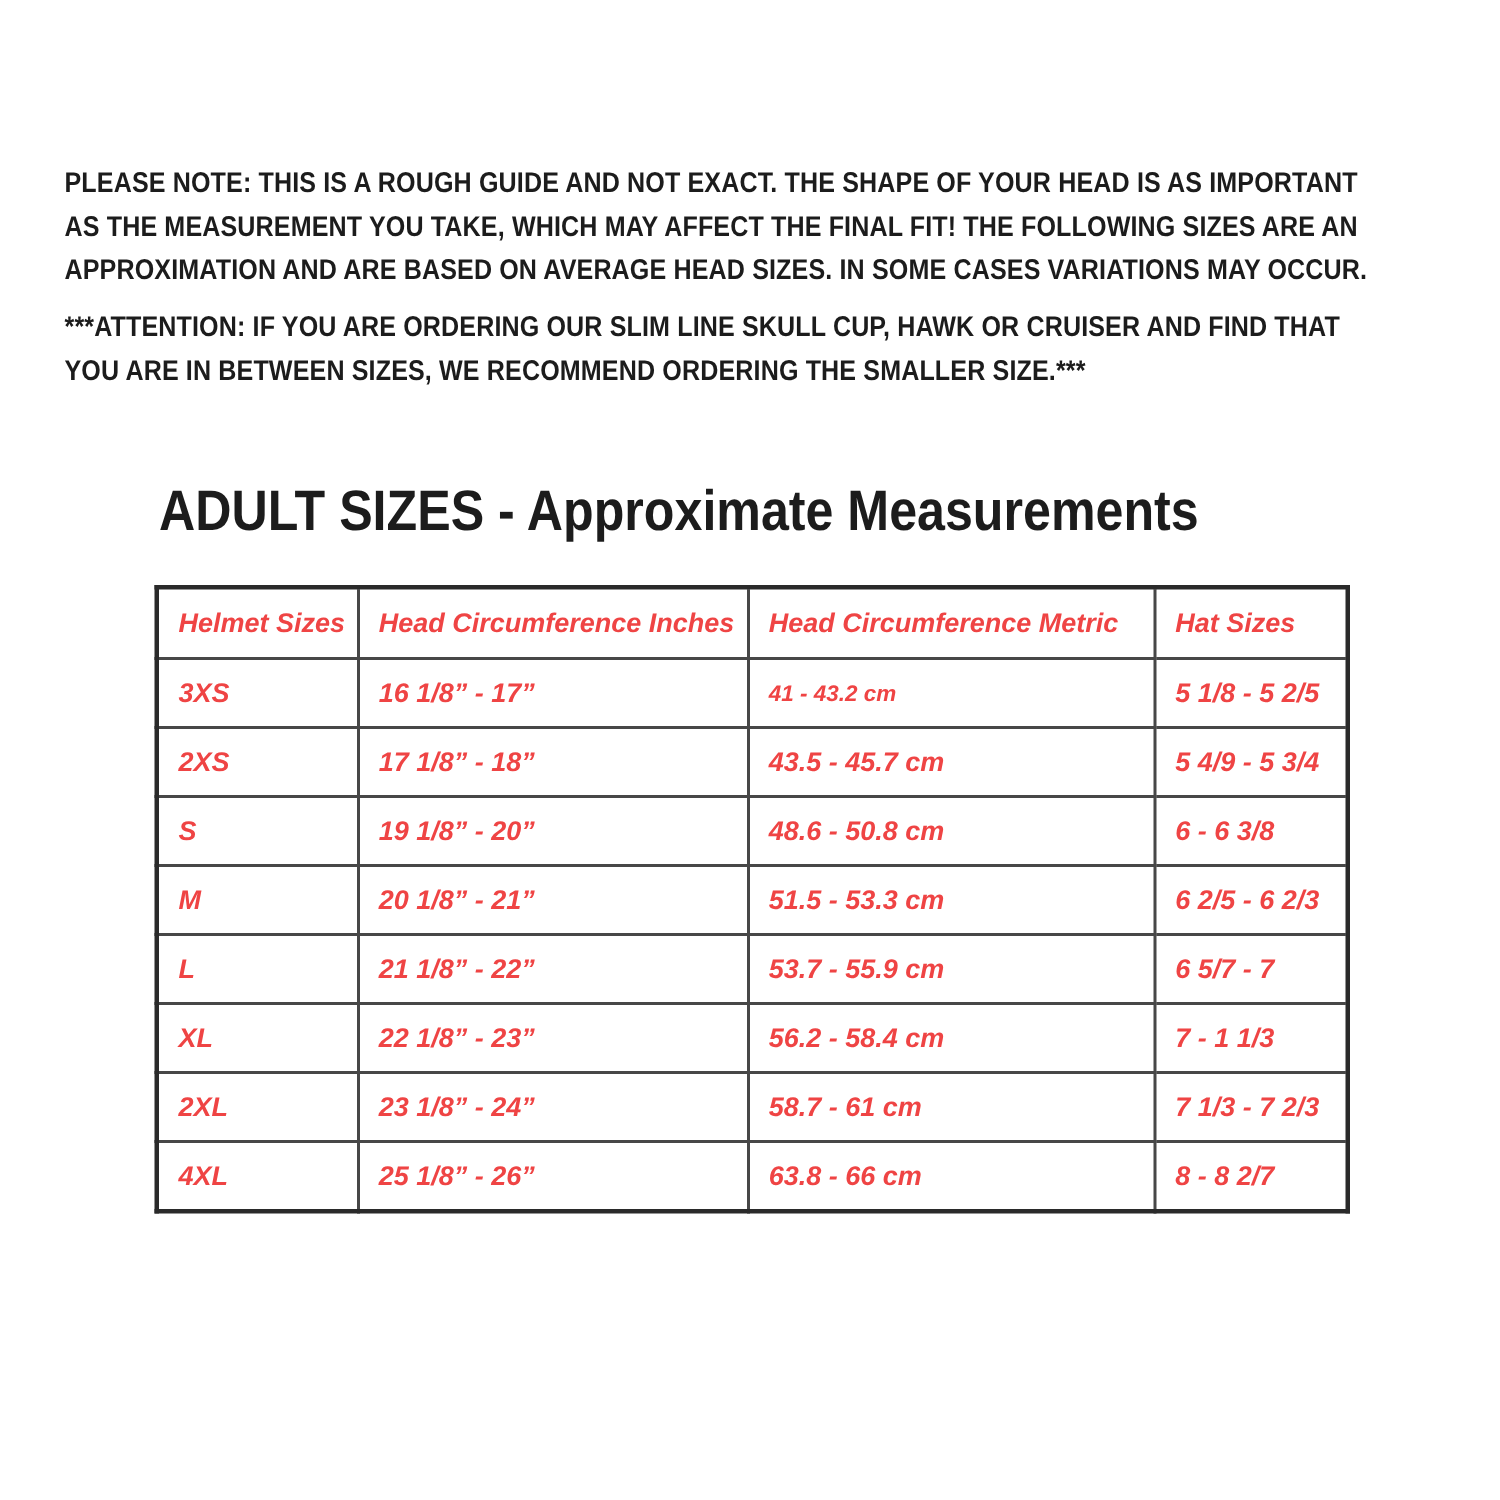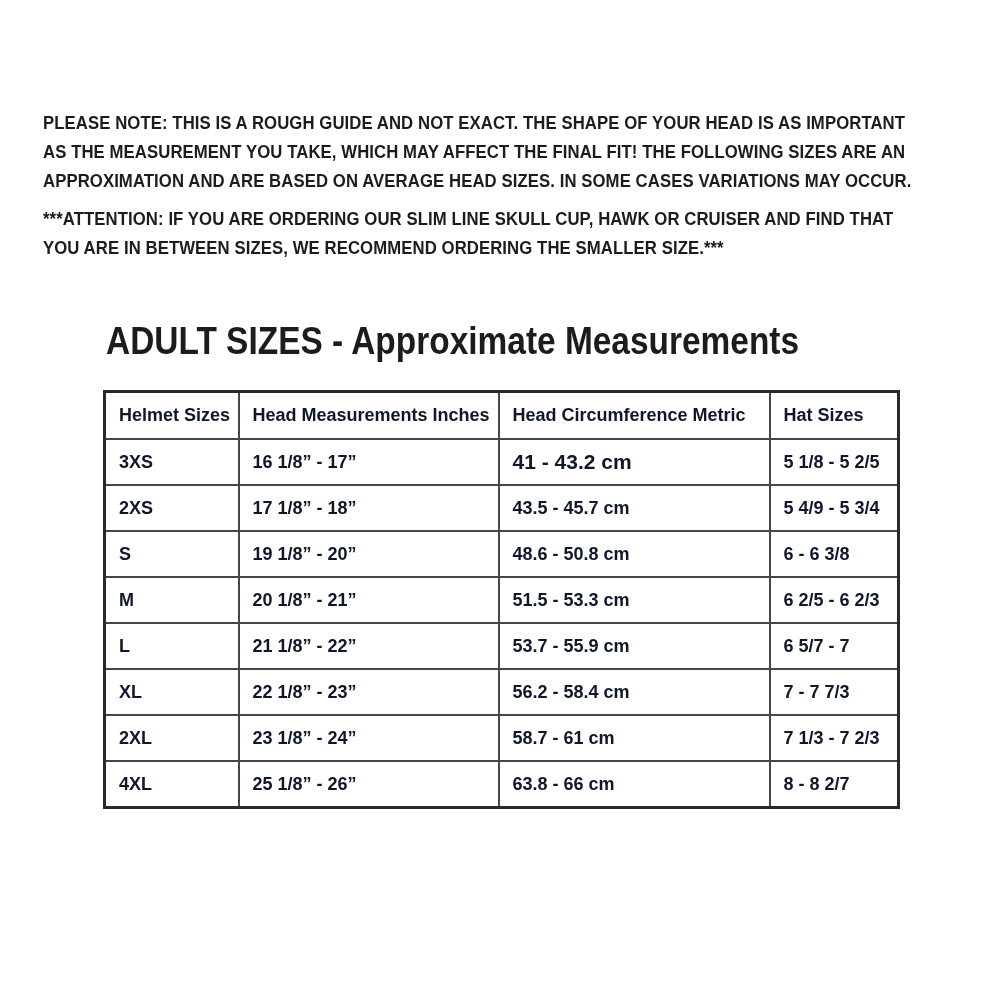--- a/index.html
+++ b/index.html
@@ -57,27 +57,28 @@
   .size-chart col.c3 { width: 271px; }
   .size-chart col.c4 { width: 129px; }
 
   .size-chart th, .size-chart td {
     border: 2px solid #474747;
     text-align: left;
     vertical-align: middle;
     padding: 0 4px 0 13px;
     font-size: 18px;
     font-weight: bold;
-    color: #0f172a;
+    color: #ef4444;
     overflow: hidden;
     white-space: nowrap;
+    font-style: italic;
   }
   .size-chart th { height: 45px; font-size: 18px; }
   .size-chart td { height: 44px; border-radius: 16px; }
-  .size-chart td.emph { font-size: 21px; }
+  .size-chart td.emph { font-size: 15px; }
 </style>
 </head>
 <body>
 
 <div class="page">
 
   <p class="note note-please">PLEASE NOTE: THIS IS A ROUGH GUIDE AND NOT EXACT. THE SHAPE OF YOUR HEAD IS AS IMPORTANT
 AS THE MEASUREMENT YOU TAKE, WHICH MAY AFFECT THE FINAL FIT! THE FOLLOWING SIZES ARE AN
 APPROXIMATION AND ARE BASED ON AVERAGE HEAD SIZES. IN SOME CASES VARIATIONS MAY OCCUR.</p>
 
@@ -89,21 +90,21 @@
   <table class="size-chart">
     <colgroup>
       <col class="c1">
         <col class="c2">
         <col class="c3">
         <col class="c4">
     </colgroup>
     <thead>
       <tr>
         <th>Helmet Sizes</th>
-        <th>Head Measurements Inches</th>
+        <th>Head Circumference Inches</th>
         <th>Head Circumference Metric</th>
         <th>Hat Sizes</th>
       </tr>
     </thead>
     <tbody>
       <tr>
         <td>3XS</td>
         <td>16 1/8” - 17”</td>
         <td class="emph">41 - 43.2 cm</td>
         <td>5 1/8 - 5 2/5</td>
@@ -129,21 +130,21 @@
       <tr>
         <td>L</td>
         <td>21 1/8” - 22”</td>
         <td>53.7 - 55.9 cm</td>
         <td>6 5/7 - 7</td>
       </tr>
       <tr>
         <td>XL</td>
         <td>22 1/8” - 23”</td>
         <td>56.2 - 58.4 cm</td>
-        <td>7 - 7 7/3</td>
+        <td>7 - 1 1/3</td>
       </tr>
       <tr>
         <td>2XL</td>
         <td>23 1/8” - 24”</td>
         <td>58.7 - 61 cm</td>
         <td>7 1/3 - 7 2/3</td>
       </tr>
       <tr>
         <td>4XL</td>
         <td>25 1/8” - 26”</td>

